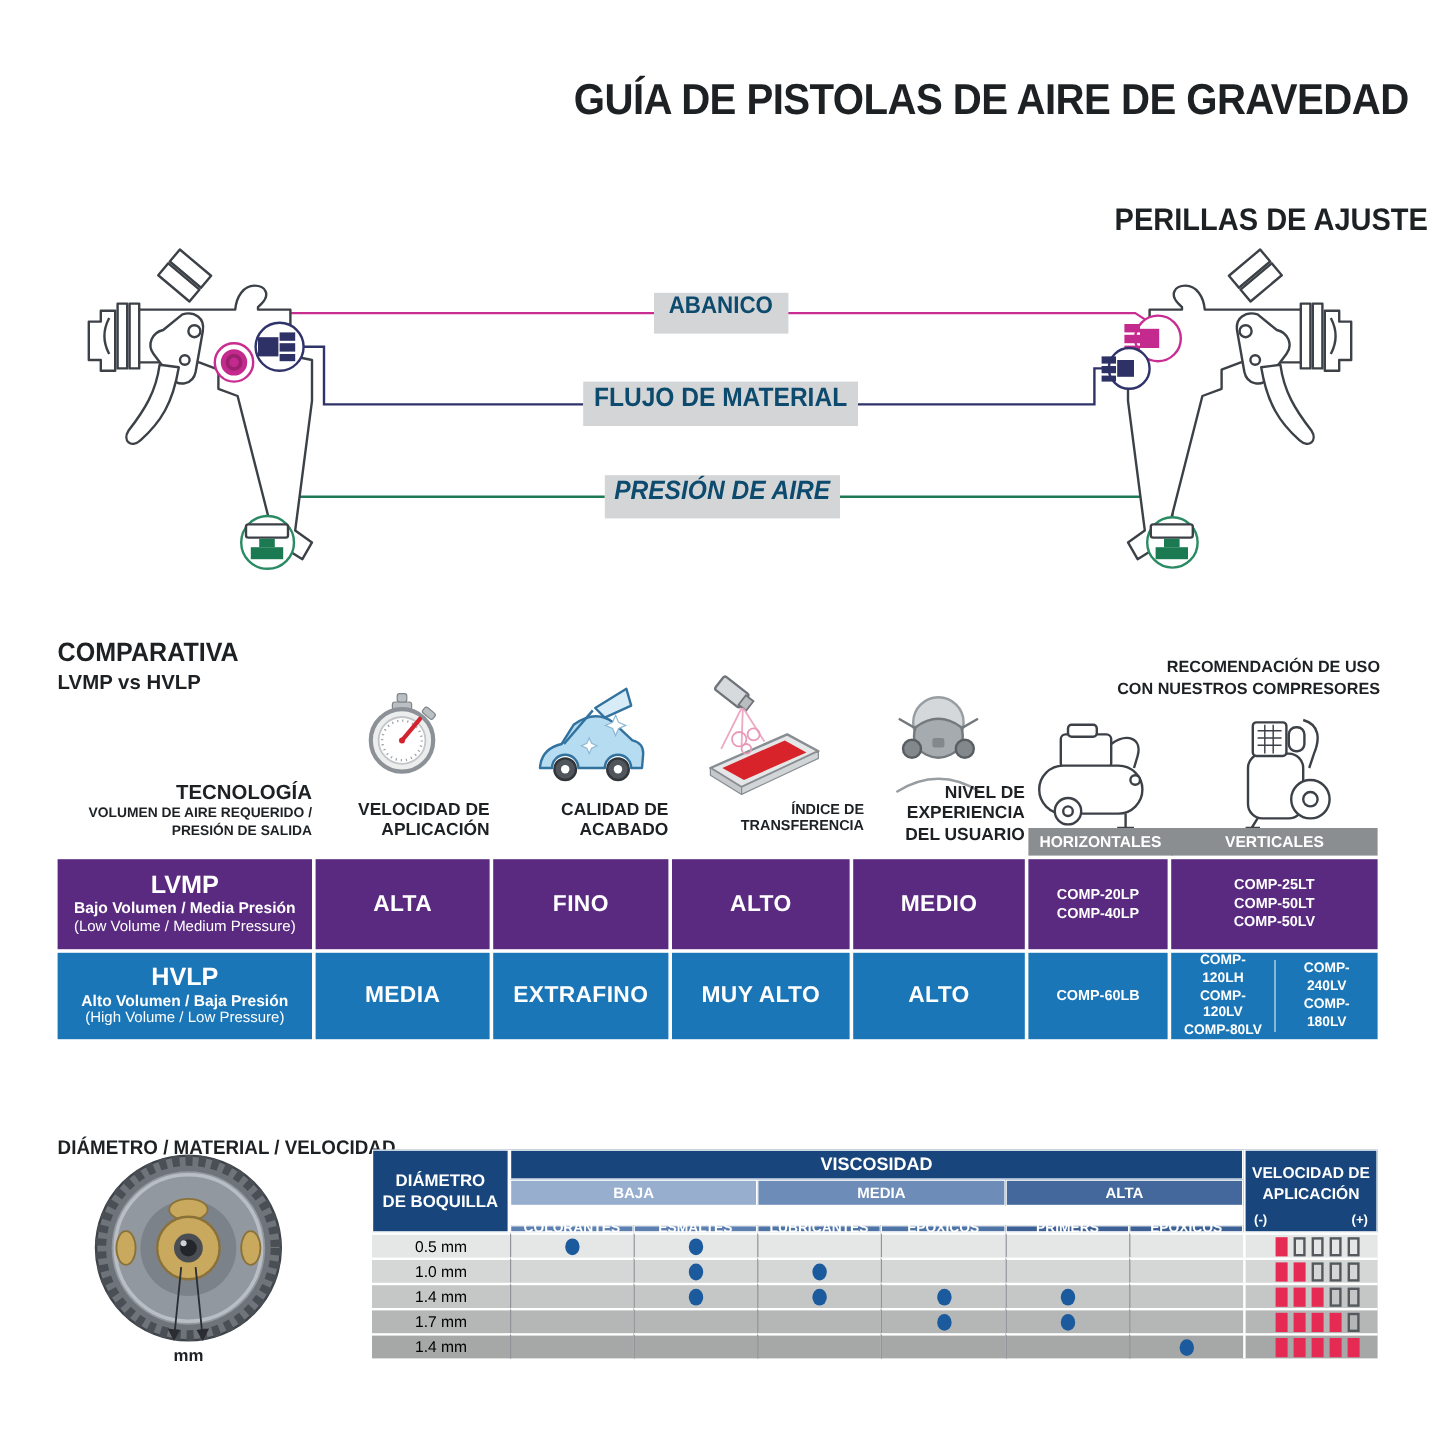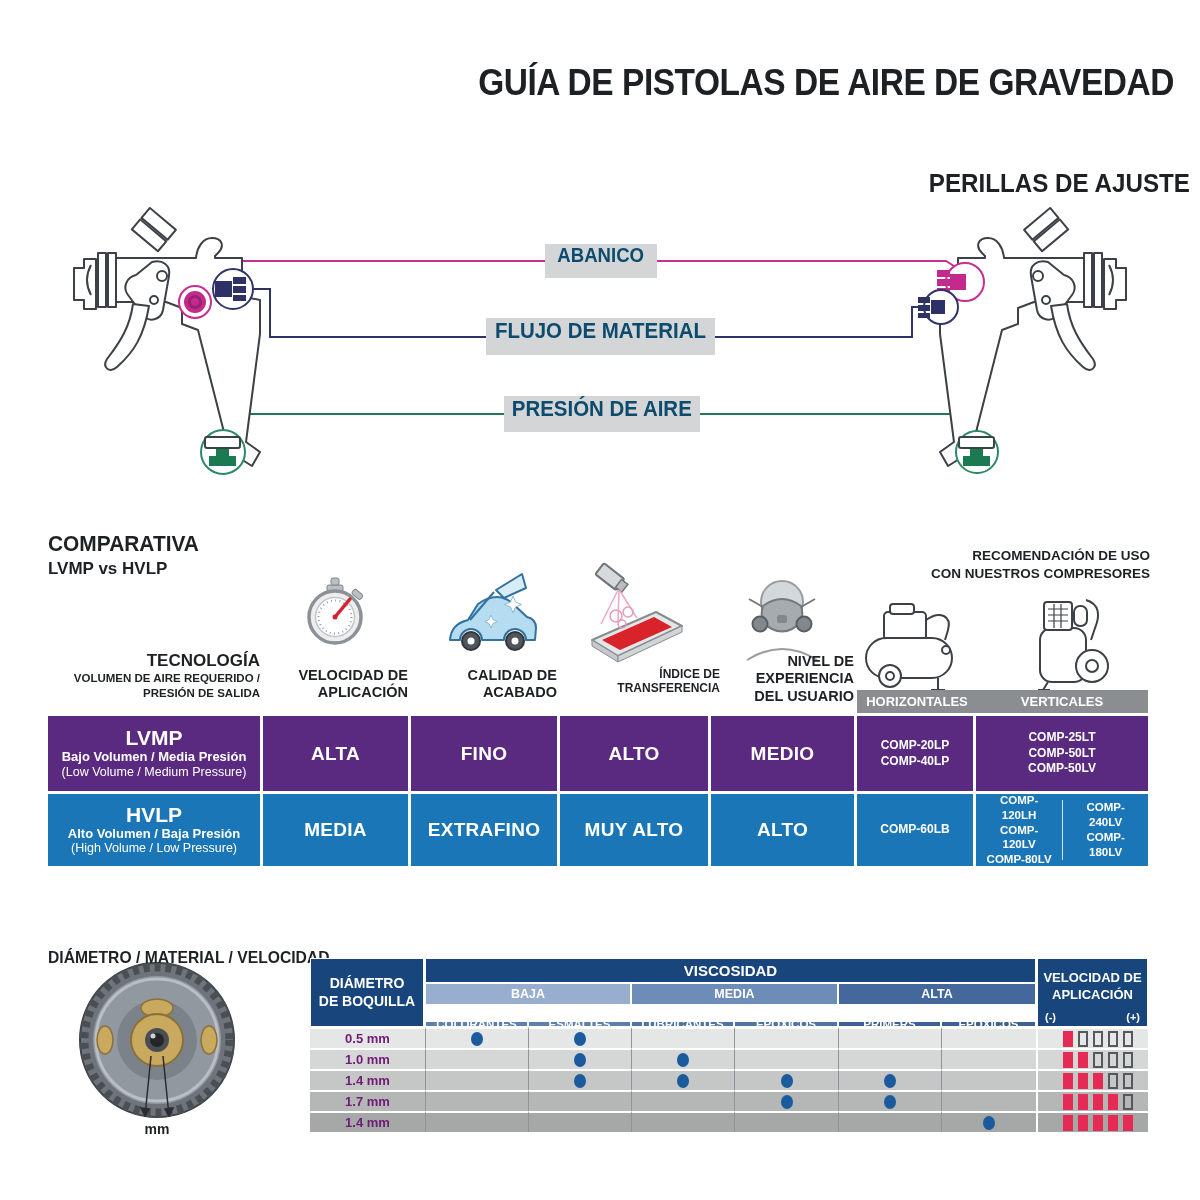--- a/index.html
+++ b/index.html
@@ -12,21 +12,21 @@
   .pre{white-space:pre-line;}
   svg{display:block;}
   svg text{font-family:"Liberation Sans",sans-serif;}
 
   .page-title{top:62px;left:0;width:100%;font-size:36px;font-weight:900;letter-spacing:-.5px;}
   .knobs-heading{top:168px;left:0;width:100%;font-size:26px;font-weight:900;}
 
   .knob-label{background:#d3d5d6;color:#0c4a6e;font-weight:900;display:flex;justify-content:center;}
   .lbl-abanico{left:545px;top:244px;width:112px;height:34px;font-size:20px;}
   .lbl-flujo{left:486px;top:318px;width:229px;height:37px;font-size:22px;}
-  .lbl-presion{left:504px;top:396px;width:196px;height:36px;font-size:22px;}
+  .lbl-presion{left:504px;top:396px;width:196px;height:36px;font-size:22px;font-style:italic;}
 
   .cmp-heading{left:48px;top:531px;font-size:22px;font-weight:900;}
   .cmp-sub{left:48px;top:559px;font-size:17px;font-weight:700;}
   .rec-heading{left:855px;top:547px;width:295px;font-size:13.5px;font-weight:900;line-height:1.3;}
 
   .colhead{line-height:1.2;font-weight:900;}
   .ch-tec{left:48px;top:651px;width:212px;}
   .ch-tec .t1{font-size:17px;font-weight:900;}
   .ch-tec .t2{font-size:11.5px;font-weight:700;line-height:1.3;}
   .ch-vel{left:263px;top:667px;width:145px;font-size:14.5px;}
@@ -65,21 +65,21 @@
   .nt-visc{grid-column:2/8;grid-row:1;background:#17457c;font-size:15px;}
   .nt-speed{grid-column:8;grid-row:1/4;background:#17457c;flex-direction:column;justify-content:flex-start;border-left:2px solid #fff;}
   .nt-speed .tt{font-size:13px;text-align:center;line-height:1.25;margin-top:8px;}
   .nt-speed .mp{width:100%;display:flex;justify-content:space-between;font-size:11px;font-weight:700;padding:8px 7px 0;box-sizing:border-box;}
   .g0{background:#97aecf;}.g1{background:#6d8cb8;}.g2{background:#44689c;}
   .gr{font-size:12.5px;}
   .c0{background:#5d80b0;}.c1{background:#4f74a6;}.c2{background:#3d6194;}
   .cat{font-size:11.5px;margin-top:16px;}
   .sp2{grid-row:2;}
   .nt-c{border-top:2px solid #fff;border-left:1px solid #8f9499;}
-  .nt-lab{border-left:none;font-size:13px;font-weight:700;color:#701a75;}
+  .nt-lab{border-left:none;font-size:13px;font-weight:400;color:#000000;}
   .nt-bars{border-left:2px solid #fff;justify-content:flex-start !important;padding-left:25px;gap:5px;}
   .dot{width:12px;height:14px;border-radius:50%;background:#1b5a9c;display:block;}
   .bar{width:10px;height:16px;display:block;box-sizing:border-box;border:2px solid #54595e;}
   .bar.fill{border:none;background:#e52a54;}
 </style>
 </head>
 <body>
 
 <div class="canvas">
 

